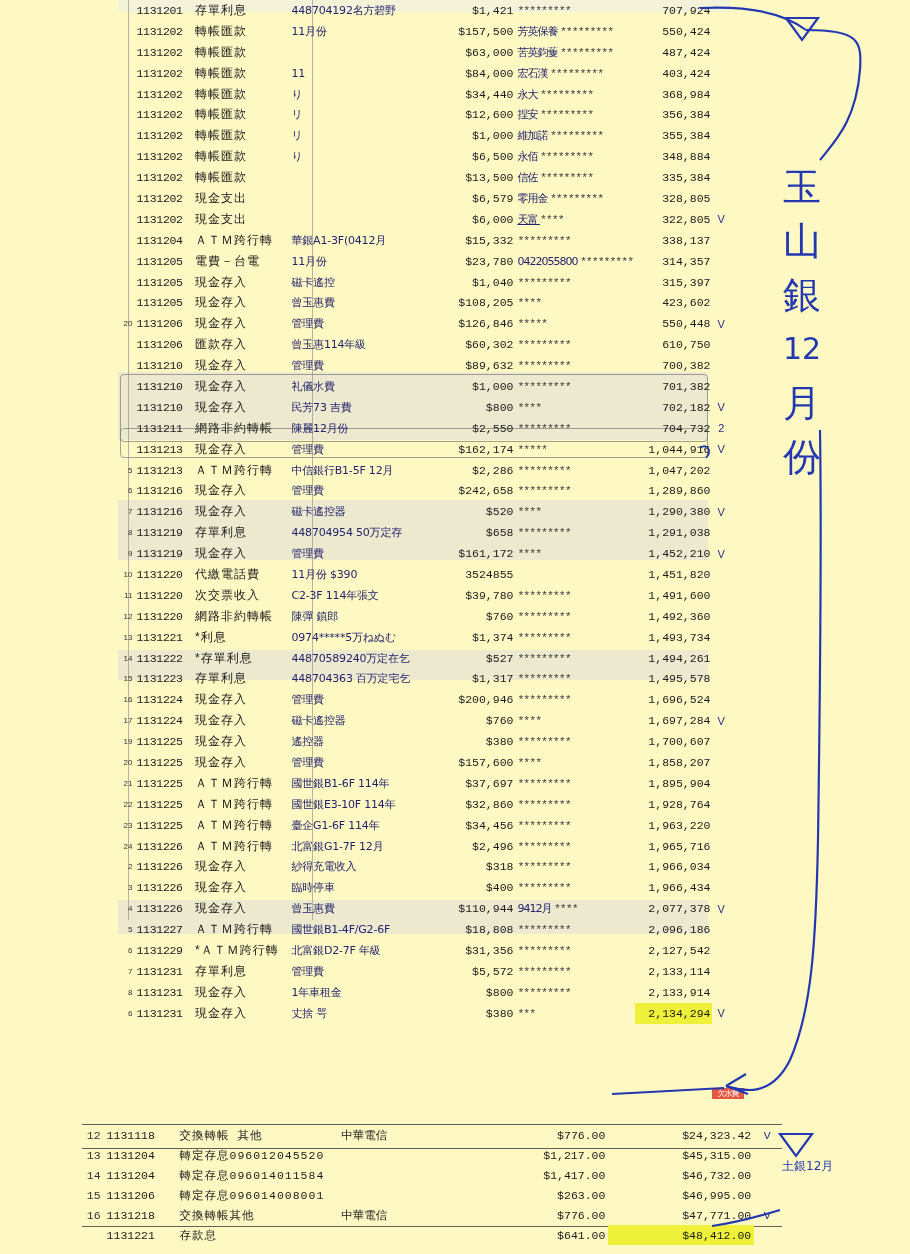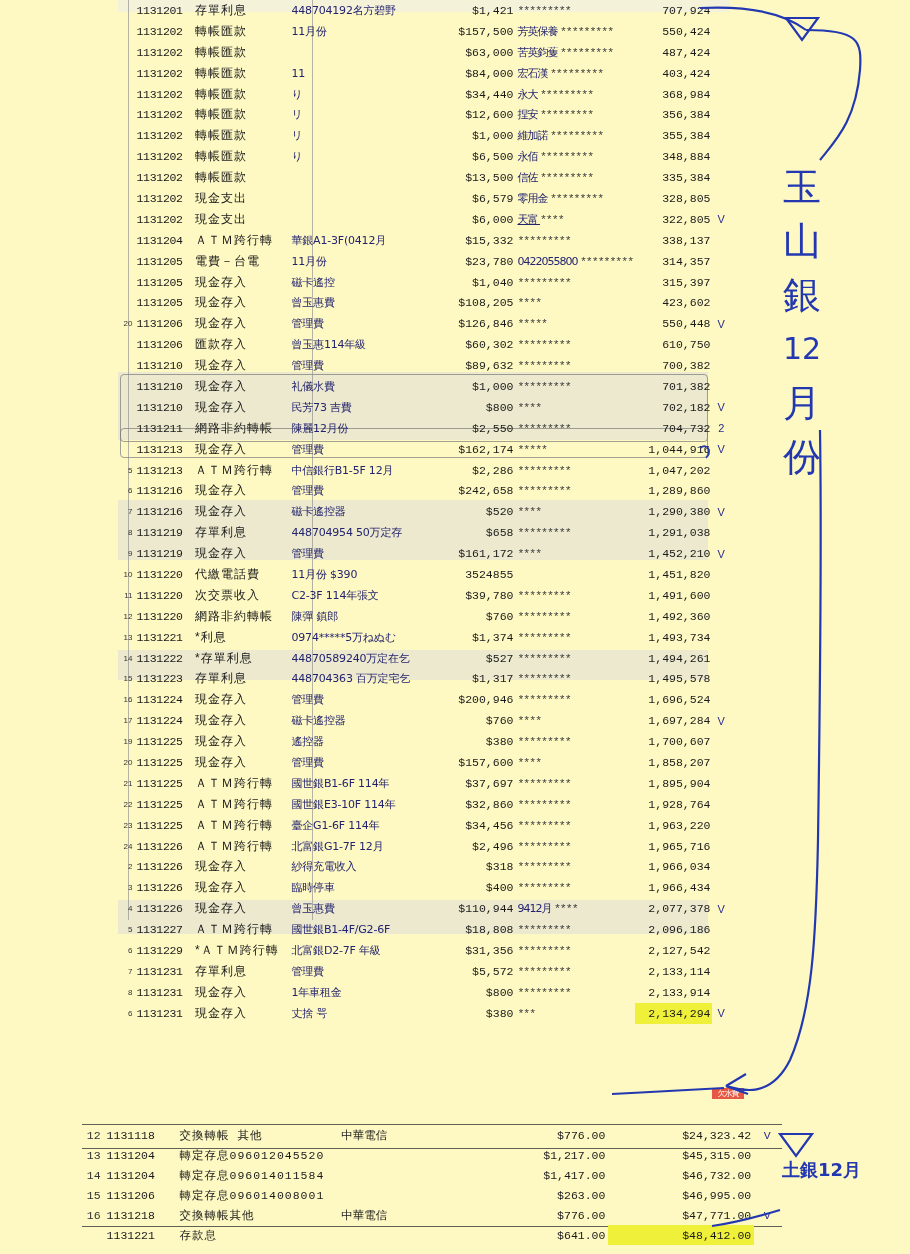--- a/index.html
+++ b/index.html
@@ -173,22 +173,21 @@
     position: absolute;
     left: 0;
     top: 0;
     width: 910px;
     height: 1254px;
     pointer-events: none;
   }
   #pen-bottom {
     left: 782px;
     top: 1158px;
-    font-size: 18px;
-    font-weight: bold;
+    font-size: 12px;
   }
   .hi-row {
     position: absolute;
     left: 0;
     width: 612px;
     background: #d9d9d9;
     opacity: .5;
   }
   .boxline {
     position: absolute;

